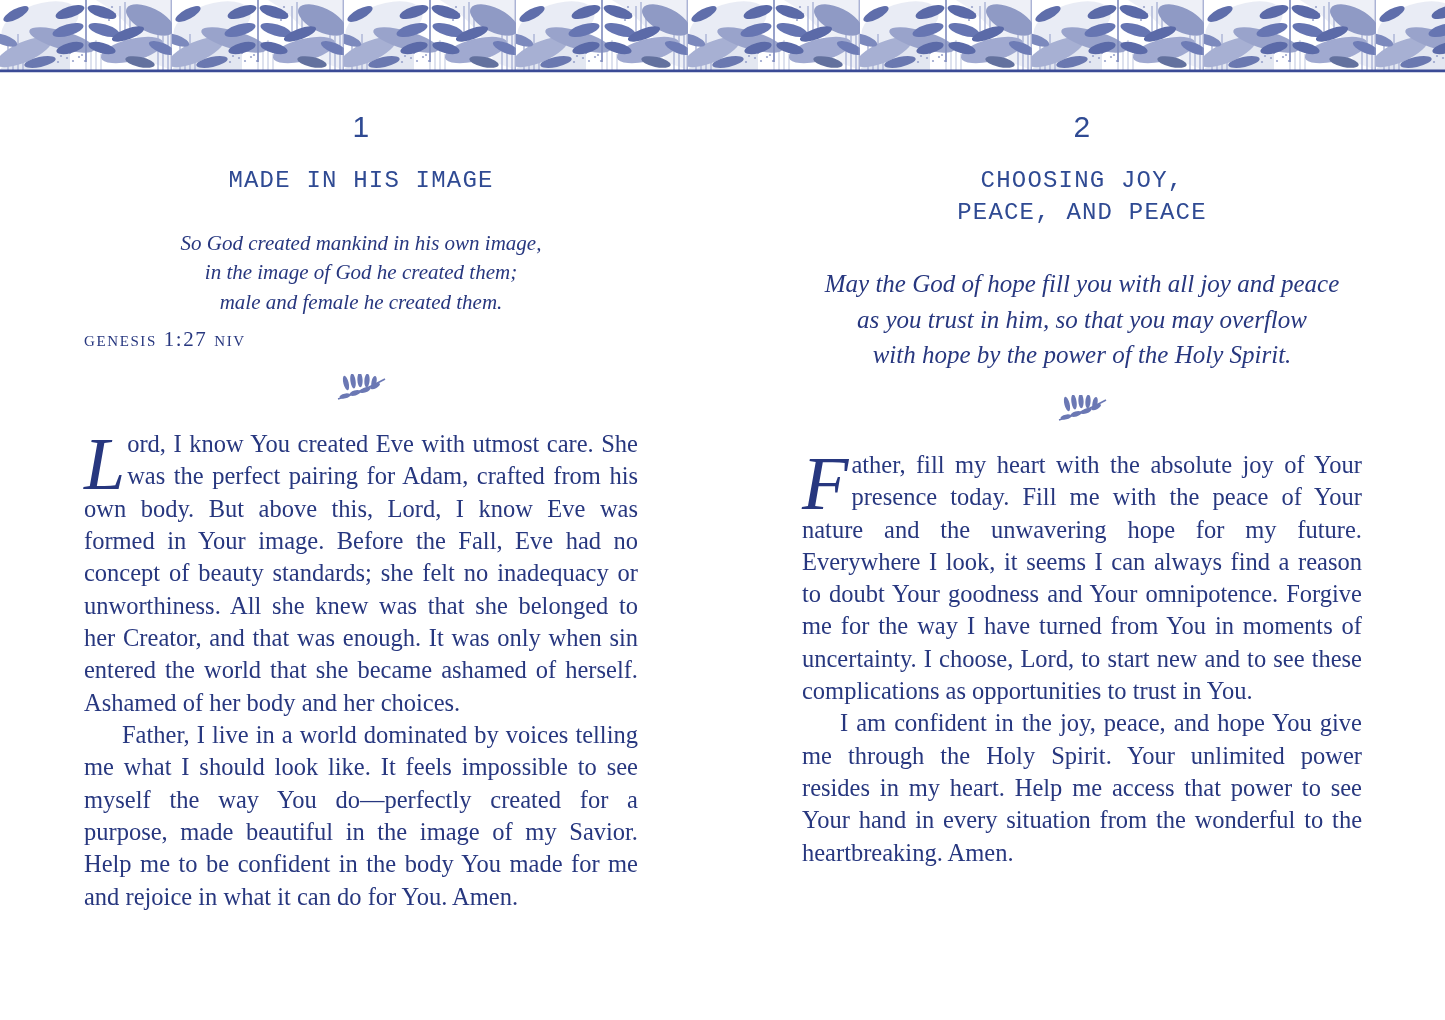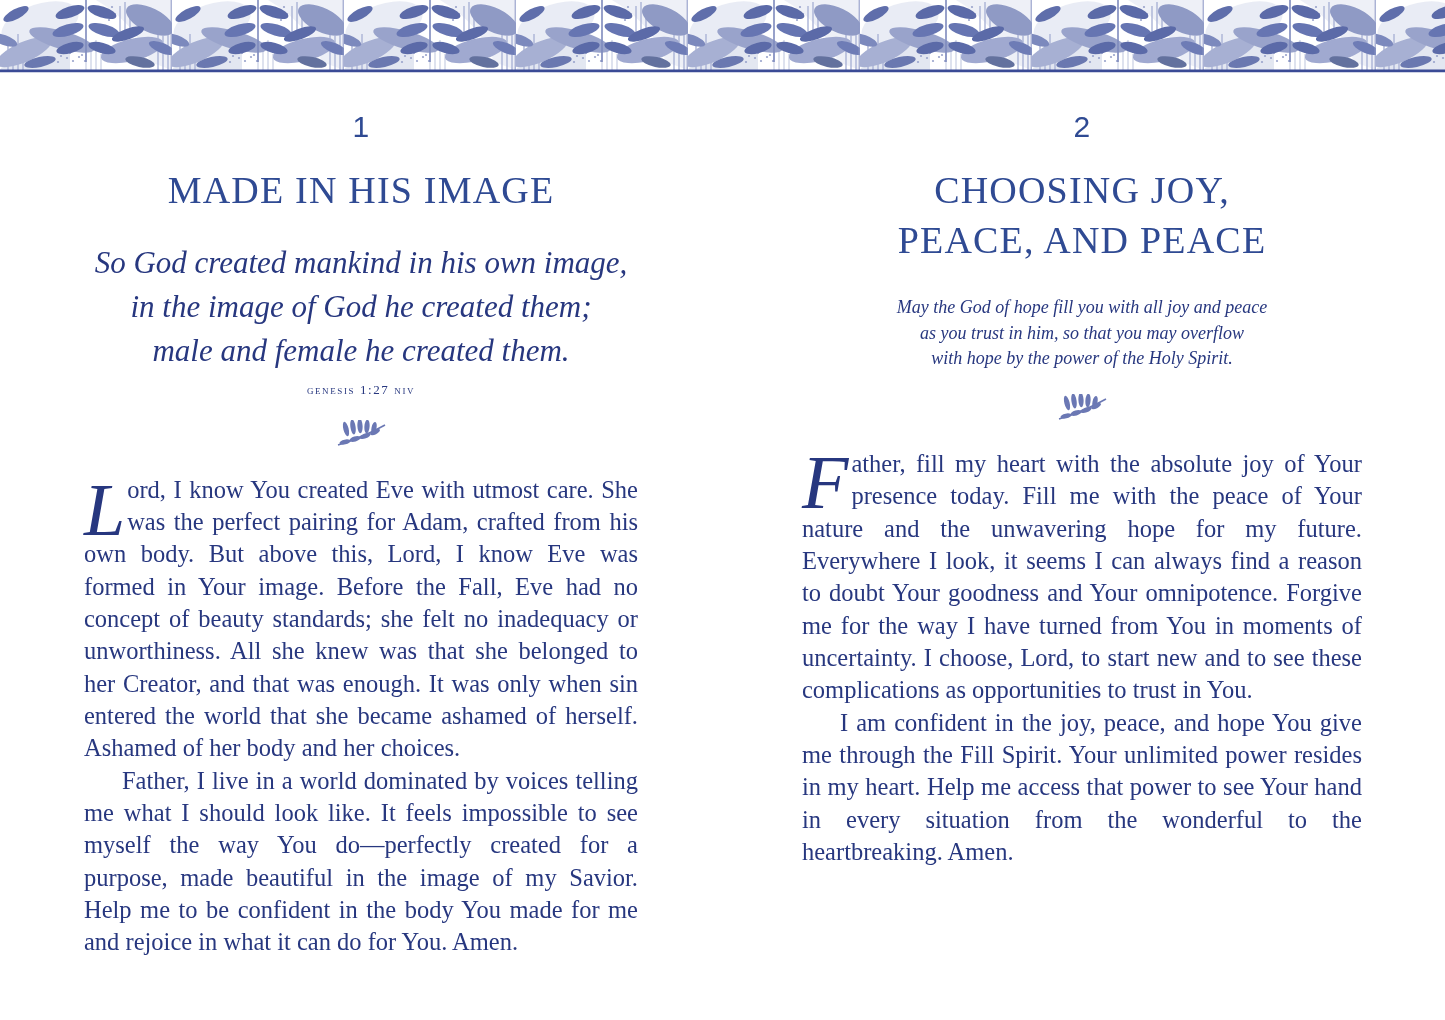--- a/index.html
+++ b/index.html
@@ -55,47 +55,46 @@
     font-family: "Liberation Sans", sans-serif;
     font-size: 30px;
     font-weight: 400;
     letter-spacing: 0.5px;
     margin-top: 38px;
     line-height: 1;
   }
   .chapter-title {
     text-align: center;
     color: #2f4a93;
-    font-family: Liberation Serif, serif;
-    font-size: 38px;
+    font-family: Liberation Mono, monospace;
+    font-size: 24px;
     font-weight: 400;
     letter-spacing: 1.2px;
     line-height: 1.32;
     margin-top: 23px;
     white-space: pre-line;
   }
 
   
   .scripture {
     text-align: center;
     color: #27377f;
     font-family: "Liberation Serif", serif;
     font-style: italic;
-    font-size: 31px;
+    font-size: 21px;
     line-height: 1.42;
-    margin-top: 18px;
+    margin-top: 32px;
     white-space: pre-line;
   }
-  .page.right .scripture { font-size: 18px; margin-top: 30px; }
+  .page.right .scripture { font-size: 25px; margin-top: 38px; }
 
   .citation {
-    text-align: center;
     color: #27377f;
     font-family: "Liberation Serif", serif;
-    font-size: 13px;
+    font-size: 21px;
     letter-spacing: 1.6px;
     font-variant: small-caps;
     text-transform: lowercase;
     margin-top: 9px;
   }
 
   
   .ornament {
     display: flex;
     justify-content: center;
@@ -288,19 +287,19 @@
             <ellipse cx="40" cy="12" rx="5.4" ry="2.4" transform="rotate(-26 40 12)"></ellipse>
           </g>
         </svg>
       </div>
 
       <div class="body-copy">
         <p class="dropcap-para">
           <span class="dropcap">F</span><span>ather, fill my heart with the absolute joy of Your presence today. Fill me with the peace of Your nature and the unwavering hope for my future. Everywhere I look, it seems I can always find a reason to doubt Your goodness and Your omnipotence. Forgive me for the way I have turned from You in moments of uncertainty. I choose, Lord, to start new and to see these complications as opportunities to trust in You.</span>
         </p>
         <p>
-          <span>I am confident in the joy, peace, and hope You give me through the Fill Spirit. Your unlimited power resides in my heart. Help me access that power to see Your hand in every situation from the wonderful to the heartbreaking. Amen.</span>
+          <span>I am confident in the joy, peace, and hope You give me through the Holy Spirit. Your unlimited power resides in my heart. Help me access that power to see Your hand in every situation from the wonderful to the heartbreaking. Amen.</span>
         </p>
       </div>
     </div>
   </div>
 
 </div>
 
 </body></html>

